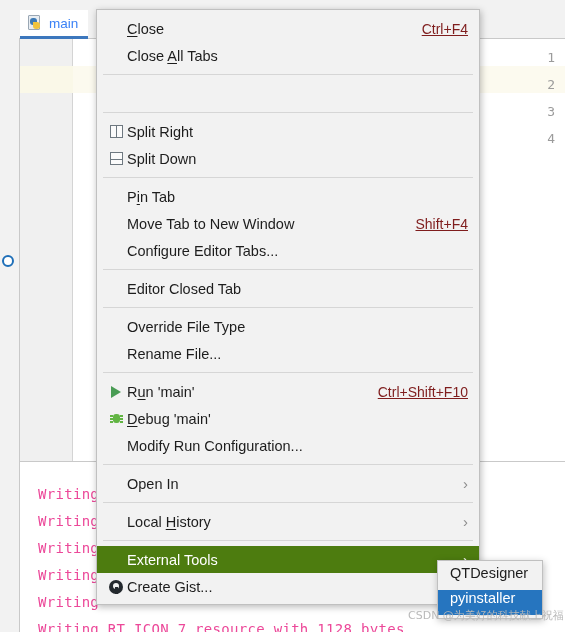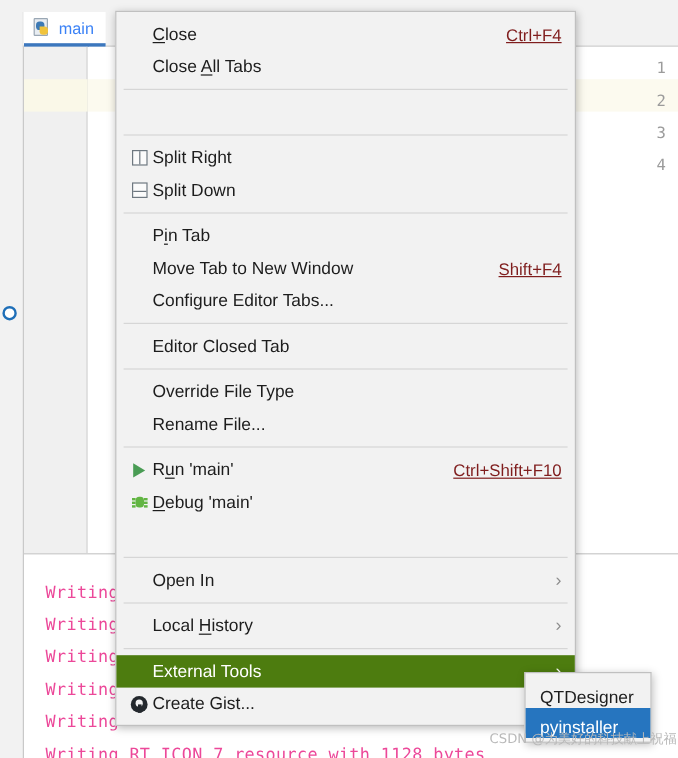--- a/index.html
+++ b/index.html
@@ -322,21 +322,21 @@
     width: 106px;
     background: #f2f2f2;
     border: 1px solid #c0c0c0;
     box-shadow: 1px 2px 7px rgba(0,0,0,0.25);
     box-sizing: border-box;
     padding: 4px 0 3px 0;
     z-index: 60;
   }
   .submenu-item {
     display: flex;
-    align-items: flex-end;
+    align-items: flex-start;
     height: 25px;
     padding: 0 8px 0 12px;
     font-size: 14.5px;
     color: #1d1d1d;
     box-sizing: border-box;
     white-space: nowrap;
   }
   .submenu-item.selected {
     background: #2675bf;
     color: #ffffff;
@@ -468,20 +468,21 @@
           <span class="lg" style="left: 0px; top: 9px;"></span>
           <span class="lg" style="left: 10px; top: 3px;"></span>
           <span class="lg" style="left: 10px; top: 6px;"></span>
           <span class="lg" style="left: 10px; top: 9px;"></span>
         </span>
       </span>
       <span class="menu-text"><span class="mn">D</span>ebug 'main'</span>
     </div>
     <div class="menu-item">
       <span class="menu-icon-slot"></span>
+      <span class="menu-text">Modify Run Configuration...</span>
     </div>
     <div class="menu-sep"></div>
     <div class="menu-item">
       <span class="menu-icon-slot"></span>
       <span class="menu-text">Open In</span>
       <span class="submenu-arrow">›</span>
     </div>
     <div class="menu-sep"></div>
     <div class="menu-item">
       <span class="menu-icon-slot"></span>

